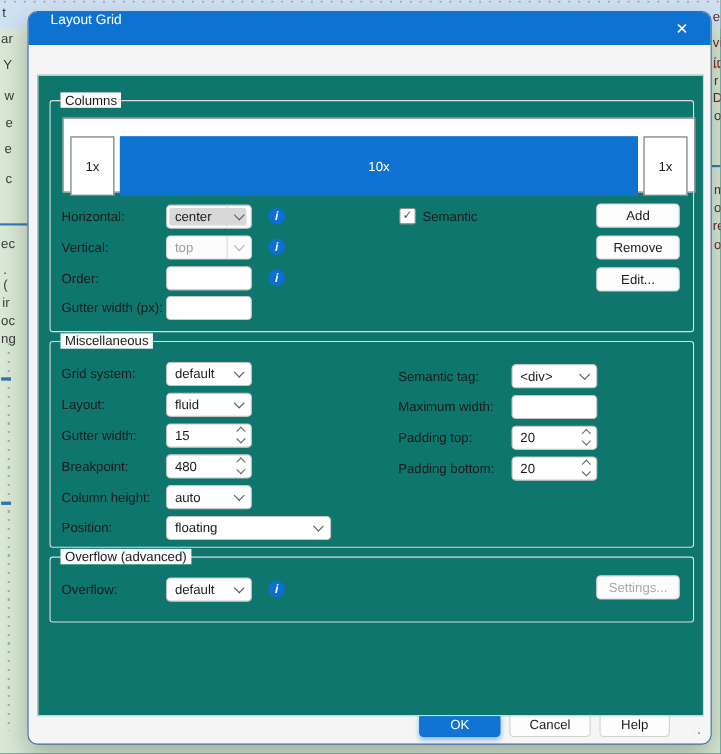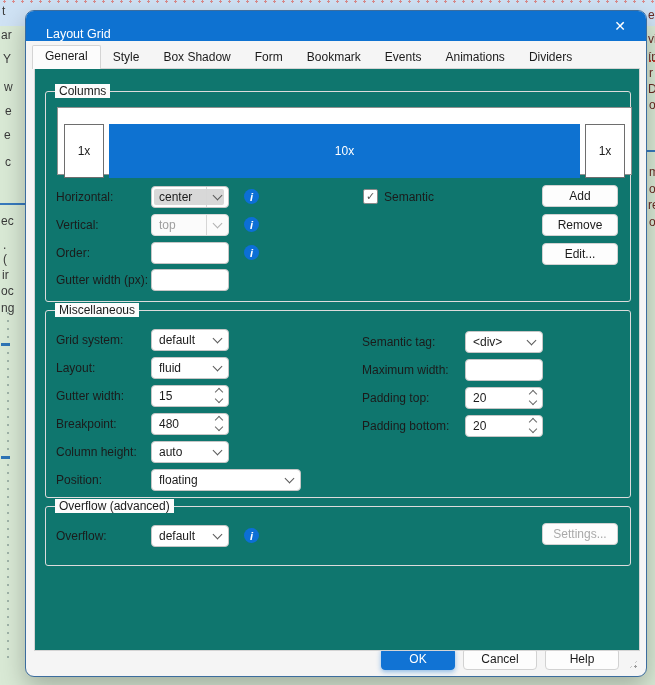--- a/index.html
+++ b/index.html
@@ -18,21 +18,21 @@
   .bg-ruler{position:absolute;left:7px;top:312px;width:2px;height:352px;
     background-image:repeating-linear-gradient(#9fb3a8 0 2px,transparent 2px 8px)}
   .bg-tick{position:absolute;left:1px;width:9px;height:3px;background:#2e75b6}
   .bg-reddots{position:absolute;height:2px;background-image:radial-gradient(circle,#c0392b 1px,transparent 1.2px);background-size:4px 2px}
 
   
   .dialog{position:absolute;left:25px;top:10px;width:622px;height:667px;
     background:#f5f5f5;border:1px solid #3c6d9e;border-radius:9px;
     box-shadow:0 10px 24px rgba(0,0,0,.25);box-sizing:border-box}
   .titlebar{position:absolute;left:0;top:0;right:0;height:30px;background:#0e72d1;
-    border-radius:8px 8px 0 0;display:flex;align-items:flex-end}
+    border-radius:8px 8px 0 0;display:flex;align-items:flex-start}
   .titlebar .t{color:#fff;font-size:12.5px;margin-left:20px}
   .close-btn{position:absolute;right:6px;top:0;width:40px;height:30px;display:flex;
     align-items:center;justify-content:center;color:#fff;font-size:14px;cursor:pointer}
 
   
   .tabs{position:absolute;left:6px;top:35px;height:22px;display:flex;align-items:flex-end;z-index:3}
   .tab{padding:3px 12px 4px 12px;font-size:12px;color:#1b1b1b;cursor:pointer}
   .tab.sel{background:#fcfcfc;border:1px solid #d4d4d4;border-bottom:none;
     border-radius:2px 2px 0 0;padding-bottom:6px;margin-bottom:-1px}
 
@@ -133,30 +133,20 @@
 <div class="bg-tick" style="top:456px"></div>
 <div class="bg-reddots" style="left:648px;top:60px;width:7px"></div>
 
 <div class="dialog">
 
   <div class="titlebar">
     <span class="t">Layout Grid</span>
     <span class="close-btn">✕</span>
   </div>
 
-  <div class="tabs">
-    <span class="tab sel">General</span>
-    <span class="tab">Style</span>
-    <span class="tab">Box Shadow</span>
-    <span class="tab">Form</span>
-    <span class="tab">Bookmark</span>
-    <span class="tab">Events</span>
-    <span class="tab">Animations</span>
-    <span class="tab">Dividers</span>
-  </div>
 
   <div class="page">
 
     <div class="group" style="left:10px;top:22px;width:584px;height:209px">
       <span class="gtitle">Columns</span>
 
       <div class="colwrap">
         <div class="colcell small">1x</div>
         <div class="colcell big">10x</div>
         <div class="colcell small">1x</div>
@@ -298,16 +288,16 @@
           </span>
       </div>
       <span class="info" style="left:198px;top:21px">i</span>
 
       <div class="btn disabled" style="left:496px;top:16px;width:76px">Settings...</div>
     </div>
   </div>
 
   <div class="btn primary" style="left:355px;top:637px;width:74px">OK</div>
   <div class="btn" style="left:437px;top:637px;width:74px">Cancel</div>
-  <div class="btn" style="left:519px;top:637px;width:74px">Help</div>
+  <div class="btn" style="left:519px;top:637px;width:64px">Help</div>
 
   <div class="grip"></div>
 </div>
 
 </body></html>

